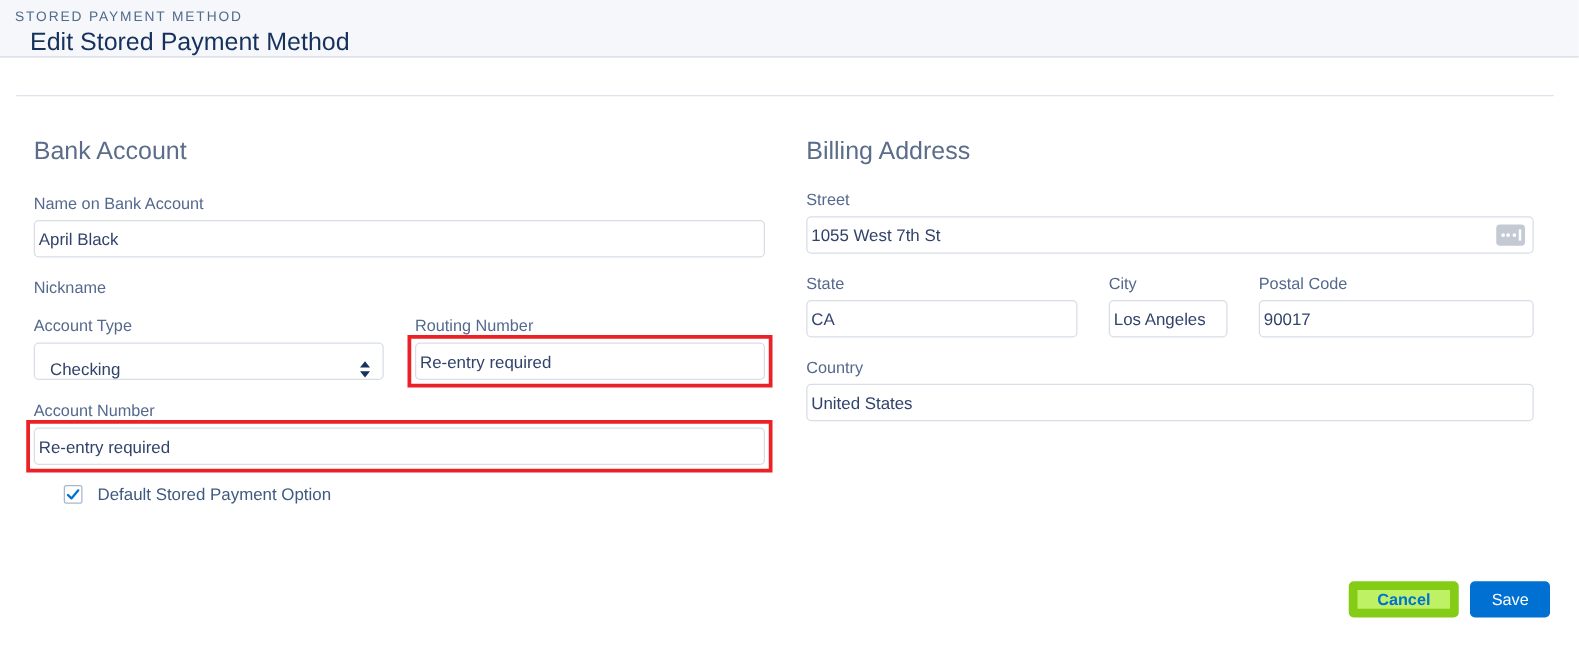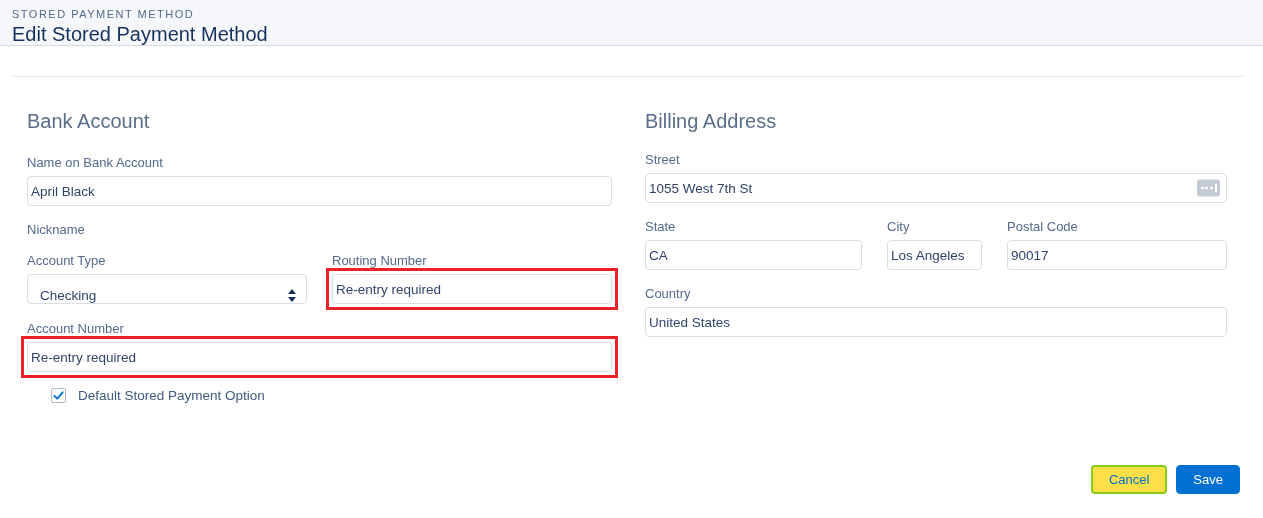--- a/index.html
+++ b/index.html
@@ -24,20 +24,21 @@
     color:#526a8c;
     font-weight:400;
     text-transform:uppercase;
     padding-top:2px;
   }
   .page-title {
     font-size:20px;
     color:#16325c;
     font-weight:400;
     margin-top:3px;
+    margin-left:12px;
   }
   
   .card-rule {
     border:none;
     border-top:1px solid #dfe4ec;
     margin:30px 20px 0 13px;
   }
   
   .form-area {
     display:grid;
@@ -180,23 +181,24 @@
     border-radius:4px;
     font-family:"Liberation Sans", sans-serif;
     font-size:13px;
     padding:0 16px;
     cursor:pointer;
     display:flex;
     align-items:center;
     justify-content:center;
   }
   .btn-neutral {
-    background:#fde047;
-    border:2px solid #84cc16;
+    background:#bef264;
+    border:7px solid #84cc16;
     color:#0070d2;
+    font-weight:bold;
   }
   .btn-brand {
     background:#0070d2;
     border:1px solid #0070d2;
     color:#fff;
   }
 </style>
 </head>
 <body>
 

